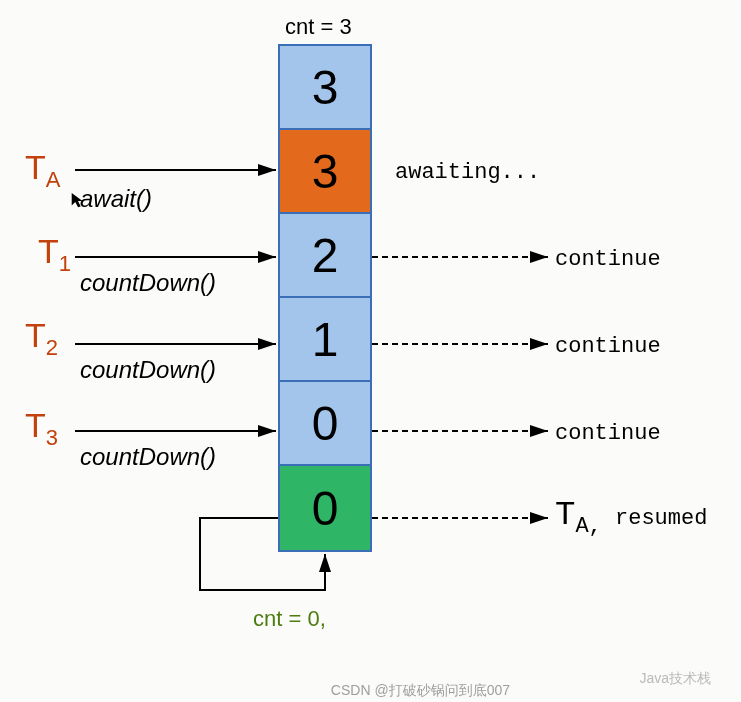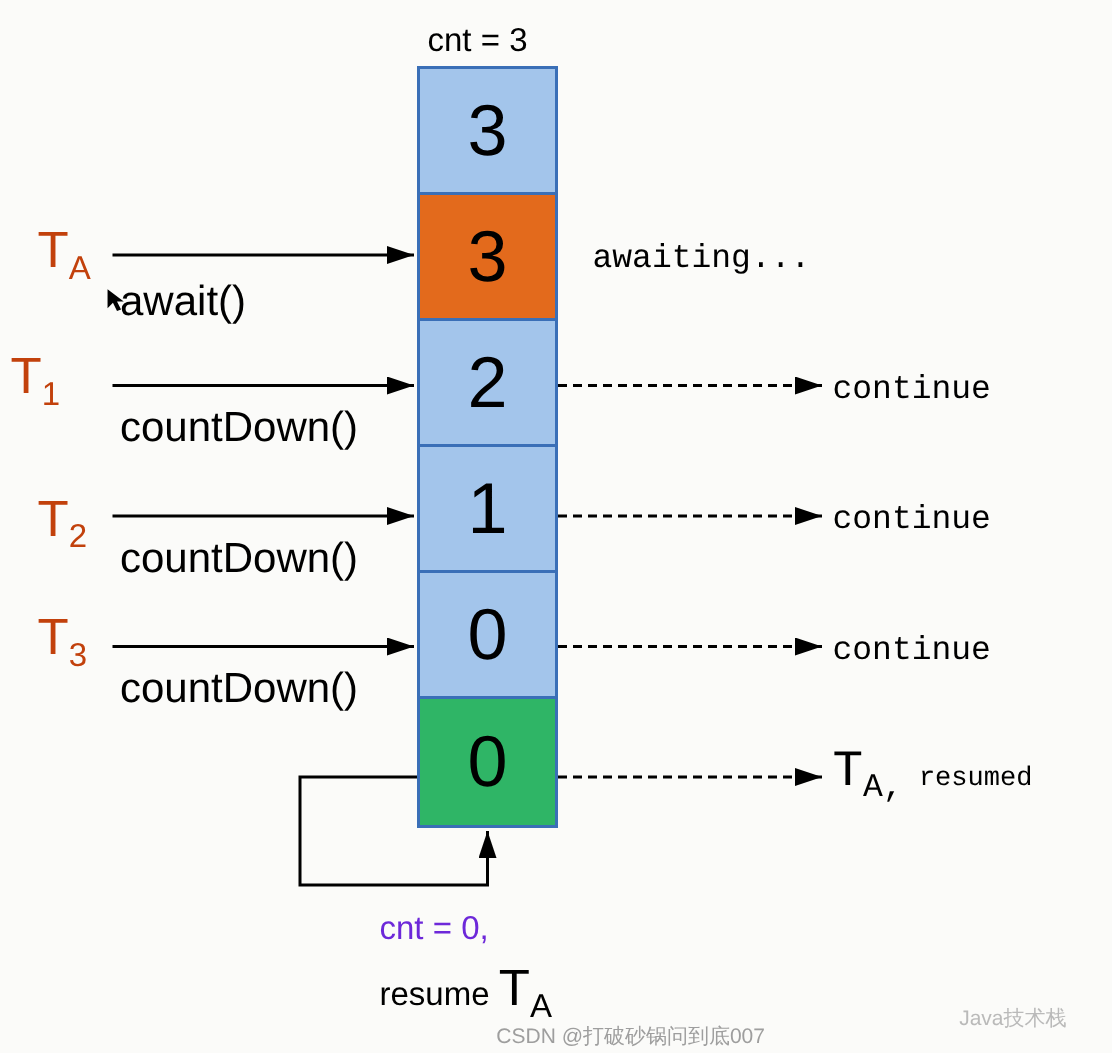--- a/index.html
+++ b/index.html
@@ -47,22 +47,23 @@
     position: absolute;
     font-size: 34px;
     color: #c2410c;
   }
   .thread-label sub {
     font-size: 22px;
     vertical-align: sub;
   }
   .method-label {
     position: absolute;
-    font-size: 28px;
-    color: #000;
+    font-size: 24px;
+    color: #000;
+    font-style: italic;
   }
   .right-label {
     position: absolute;
     font-size: 22px;
     color: #000;
     font-family: Liberation Mono, monospace;
   }
   
   .cursor {
     position: absolute;
@@ -70,21 +71,21 @@
     top: 192px;
     width: 16px;
     height: 18px;
   }
   
   .bottom-label {
     position: absolute;
     left: 253px;
     top: 606px;
     font-size: 22px;
-    color: #6d28d9;
+    color: #4d7c0f;
   }
   .bottom-label2 {
     position: absolute;
     left: 253px;
     top: 640px;
     font-size: 22px;
     color: #000;
   }
   .bottom-thread {
     font-size: 34px;
@@ -94,21 +95,21 @@
     vertical-align: sub;
   }
   
   .resumed-thread {
     font-size: 34px;
   }
   .resumed-thread sub {
     font-size: 22px;
   }
   .resumed-text {
-    font-size: 18px;
+    font-size: 22px;
   }
   
   svg.arrows {
     position: absolute;
     top: 0;
     left: 0;
     width: 741px;
     height: 702px;
     pointer-events: none;
   }
@@ -143,47 +144,44 @@
     <div class="cell blue">1</div>
     <div class="cell blue">0</div>
     <div class="cell green">0</div>
   </div>
 
   <div class="thread-label" style="left:25px; top:148px;">
     <span>T</span><sub>A</sub>
   </div>
   <div class="method-label" style="left:80px; top:185px;">await()</div>
 
-  <div class="thread-label" style="left:7px; top:232px;">
+  <div class="thread-label" style="left:38px; top:232px;">
     <span>T</span><sub>1</sub>
   </div>
   <div class="method-label" style="left:80px; top:269px;">countDown()</div>
 
-  <div class="thread-label" style="left:25px; top:327px;">
+  <div class="thread-label" style="left:25px; top:316px;">
     <span>T</span><sub>2</sub>
   </div>
   <div class="method-label" style="left:80px; top:356px;">countDown()</div>
 
   <div class="thread-label" style="left:25px; top:406px;">
     <span>T</span><sub>3</sub>
   </div>
   <div class="method-label" style="left:80px; top:443px;">countDown()</div>
 
   <div class="right-label" style="left:395px; top:160px;">awaiting...</div>
   <div class="right-label" style="left:555px; top:247px;">continue</div>
   <div class="right-label" style="left:555px; top:334px;">continue</div>
   <div class="right-label" style="left:555px; top:421px;">continue</div>
   <div class="right-label" style="left:555px; top:496px;">
     <span class="resumed-thread"><span>T</span><sub>A,</sub></span><span class="resumed-text"> resumed</span>
   </div>
 
   <div class="bottom-label">cnt = 0,</div>
-  <div class="bottom-label2">
-    <span>resume </span><span class="bottom-thread"><span>T</span><sub>A</sub></span>
-  </div>
 
   <svg class="cursor" viewBox="0 0 16 20">
     <path d="M1 1 L1 15 L5 11 L8 17 L11 16 L8 10 L13 10 Z" fill="#000"></path>
   </svg>
 
   <svg class="arrows">
     <defs>
       <marker id="arrow" markerWidth="10" markerHeight="10" refX="9" refY="3" orient="auto">
         <path d="M0,0 L9,3 L0,6 Z" fill="#000"></path>
       </marker>

